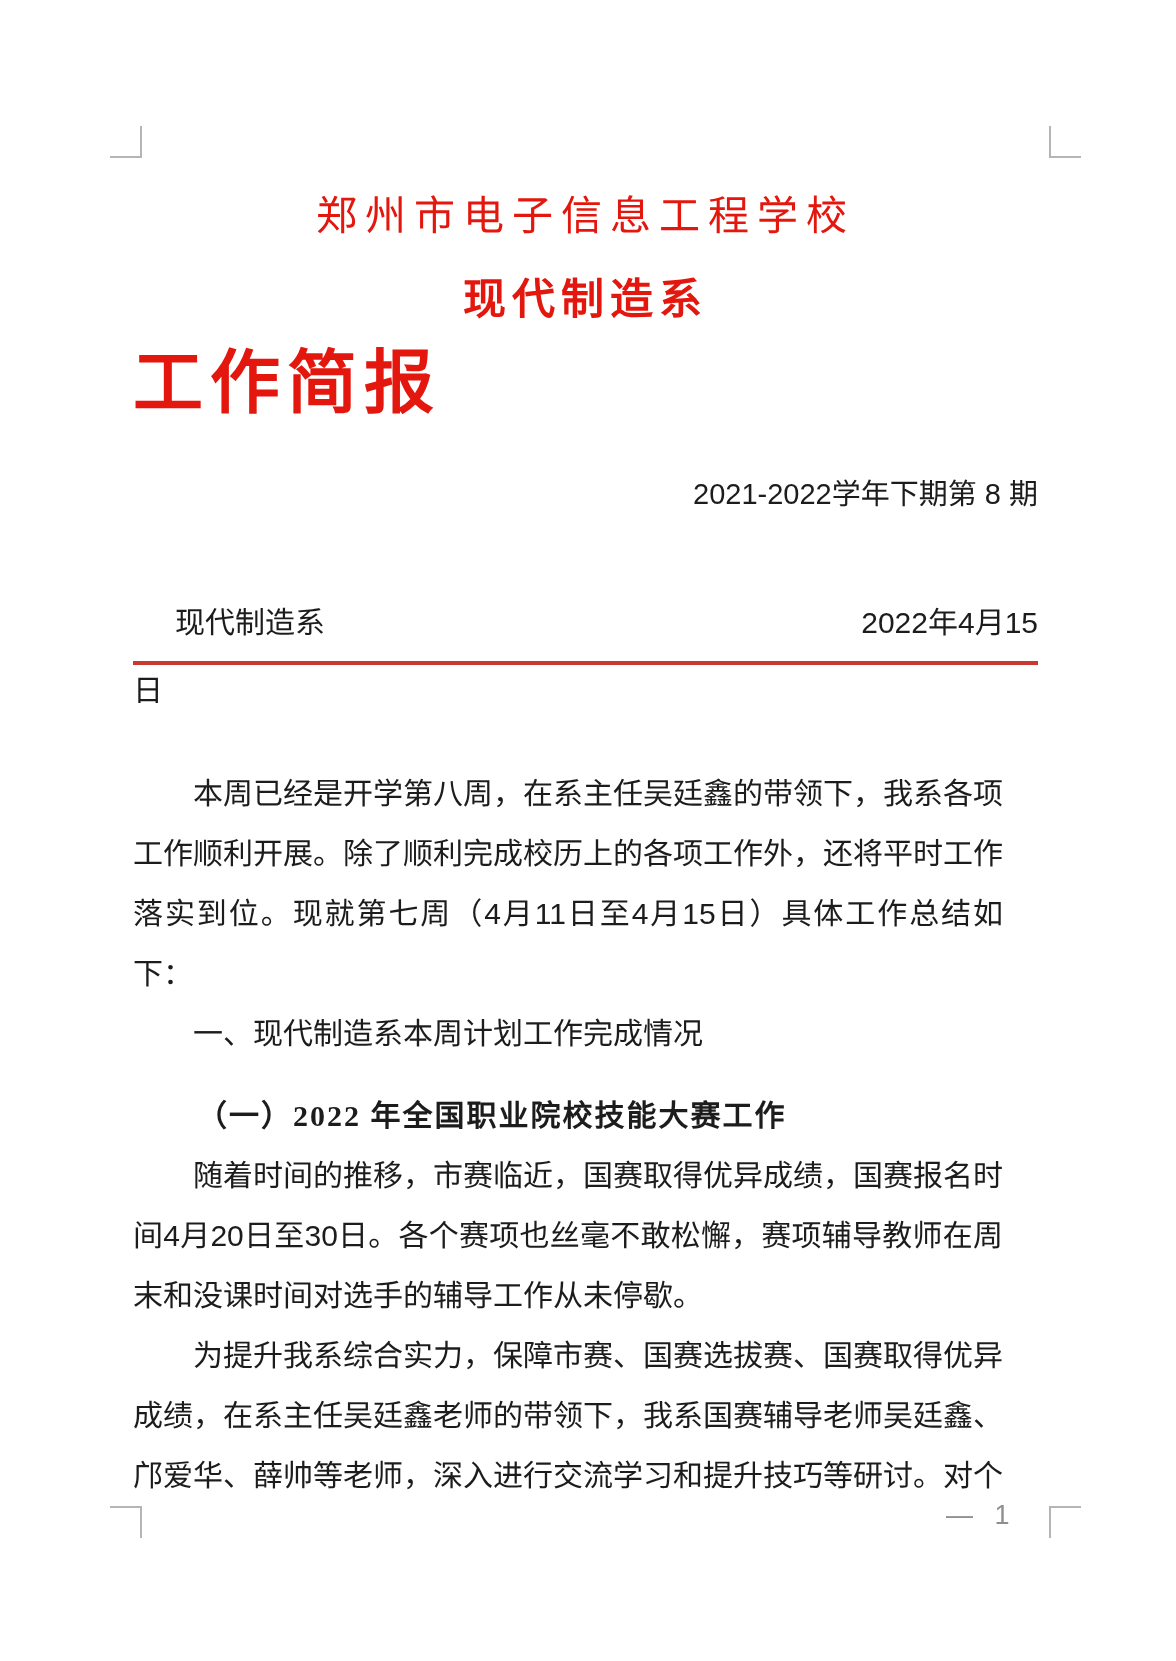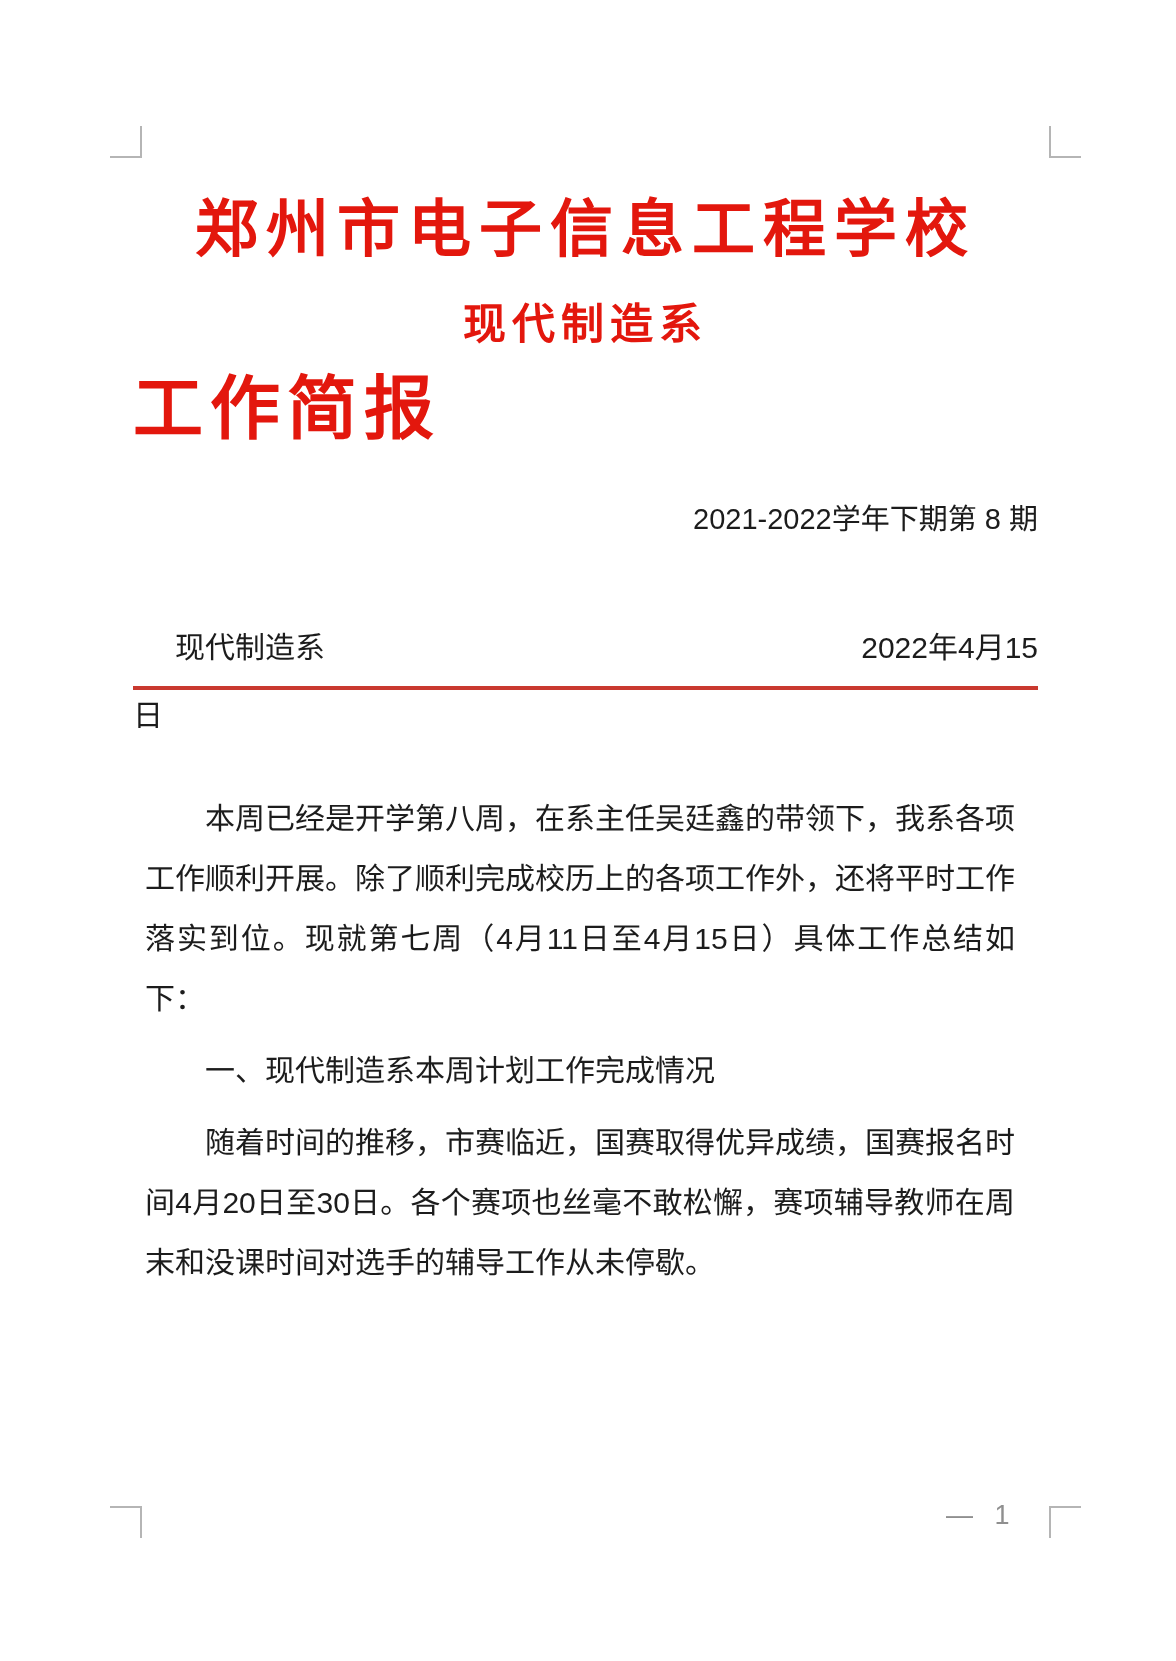--- a/index.html
+++ b/index.html
@@ -24,21 +24,21 @@
   .crop-mark.tr{left:1049px;top:126px;border-left:2px solid var(--mark);border-bottom:2px solid var(--mark);}
   .crop-mark.bl{left:110px;top:1506px;border-top:2px solid var(--mark);border-right:2px solid var(--mark);}
   .crop-mark.br{left:1049px;top:1506px;border-top:2px solid var(--mark);border-left:2px solid var(--mark);}
 
   .content{position:absolute;left:133px;top:0;width:905px;}
 
   .school-title{
     margin:193px 0 0;
     text-align:center;
     color:var(--title-red);
-    font-size:63px;font-weight:700;
+    font-size:41px;font-weight:400;
     letter-spacing:8px;line-height:1.15;
   }
   .dept-title{
     margin:36px 0 0;
     text-align:center;
     color:var(--title-red);
     font-size:43px;font-weight:700;
     letter-spacing:6px;line-height:1.1;
   }
   .doc-title{
@@ -59,21 +59,21 @@
     display:flex;justify-content:space-between;align-items:flex-end;
     border-bottom:4px solid var(--rule-red);
     padding-bottom:22px;
     font-size:30px;line-height:1.1;
   }
   .meta-dept{padding-left:42px;}
   .date-wrap{margin-top:9px;font-size:30px;line-height:1.1;}
 
   .body{
     width:870px;
-    margin:12px;
+    margin:0;
     font-size:30px;
     line-height:60px;
     text-align:justify;
     text-indent:60px;
     color:var(--text);
   }
   .body.first{margin-top:57px;}
   .heading-sub{
     font-family:"Liberation Serif",serif;
     font-weight:700;
@@ -114,21 +114,23 @@
       <span class="meta-dept">现代制造系</span>
       <span class="meta-date">2022年4月15</span>
     </div>
 
     <div class="date-wrap">日</div>
 
     <p class="body first">本周已经是开学第八周，在系主任吴廷鑫的带领下，我系各项工作顺利开展。除了顺利完成校历上的各项工作外，还将平时工作落实到位。现就第七周（4月11日至4月15日）具体工作总结如下：</p>
 
     <p class="body">一、现代制造系本周计划工作完成情况</p>
 
+    <p class="body heading-sub">（一）2022 年全国职业院校技能大赛工作</p>
 
     <p class="body">随着时间的推移，市赛临近，国赛取得优异成绩，国赛报名时间4月20日至30日。各个赛项也丝毫不敢松懈，赛项辅导教师在周末和没课时间对选手的辅导工作从未停歇。</p>
 
+    <p class="body">为提升我系综合实力，保障市赛、国赛选拔赛、国赛取得优异成绩，在系主任吴廷鑫老师的带领下，我系国赛辅导老师吴廷鑫、邝爱华、薛帅等老师，深入进行交流学习和提升技巧等研讨。对个</p>
 
   </div>
 
   <div class="page-number">— 1</div>
 
 </div>
 
 </body></html>

